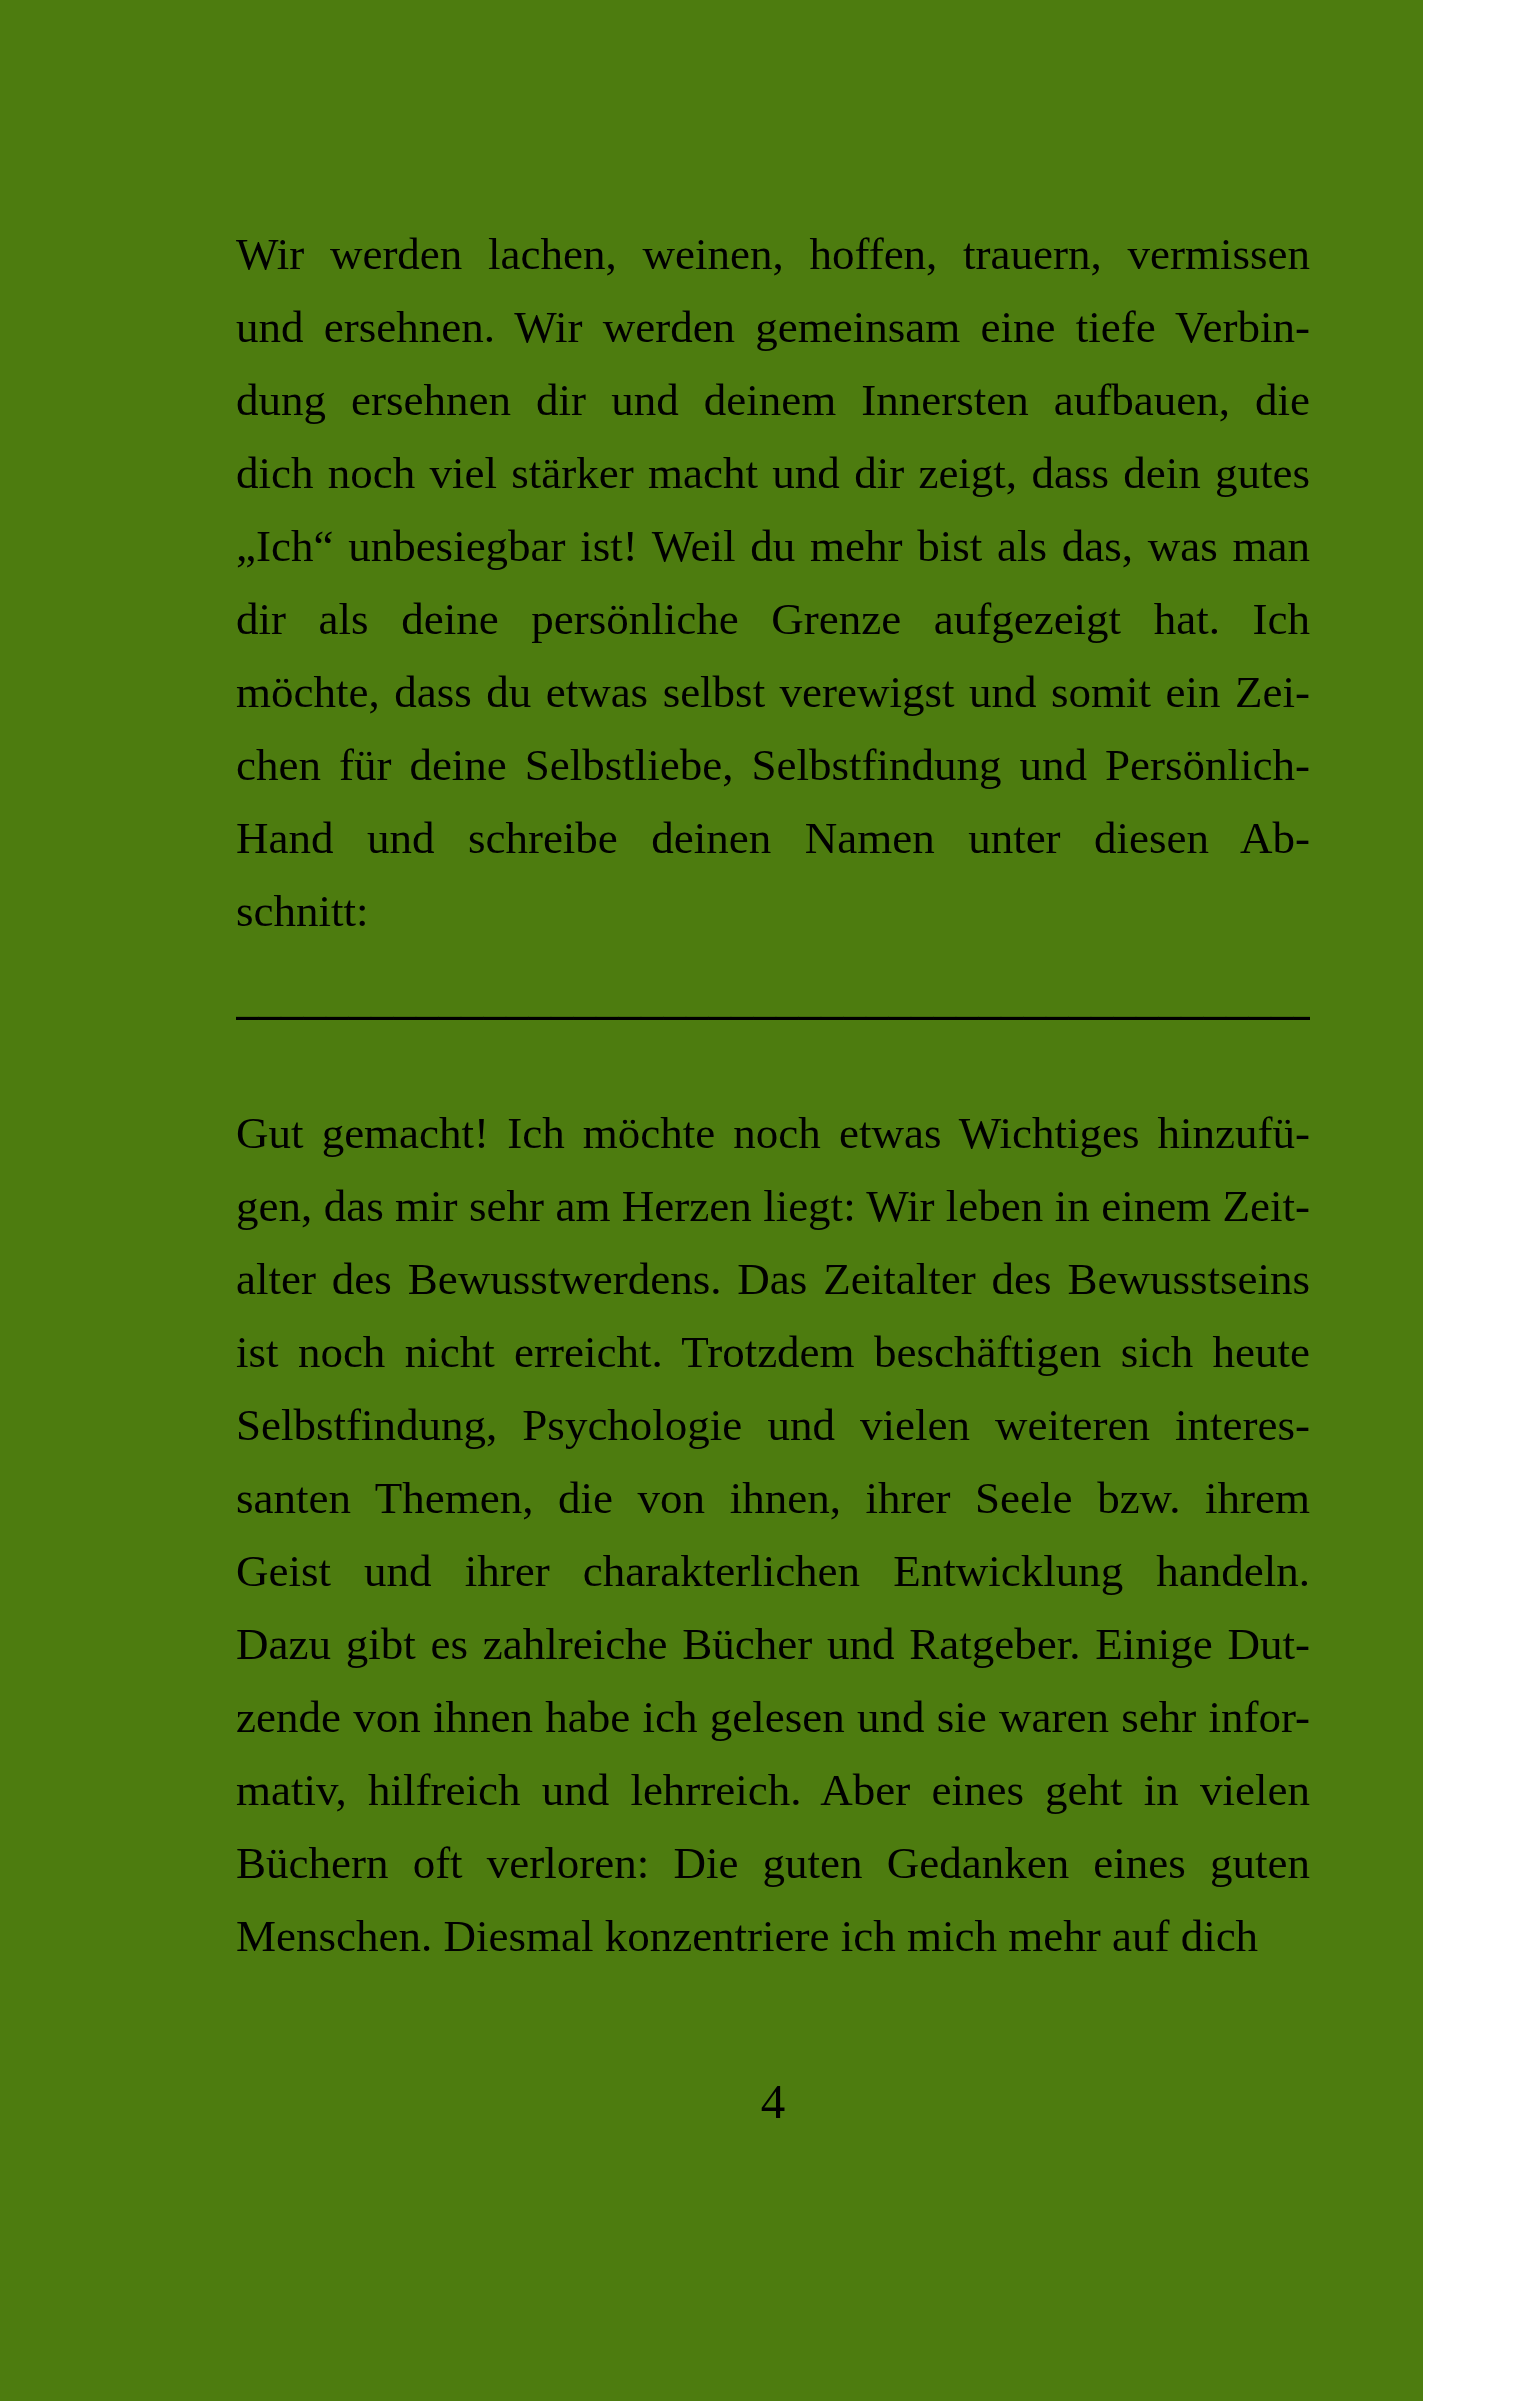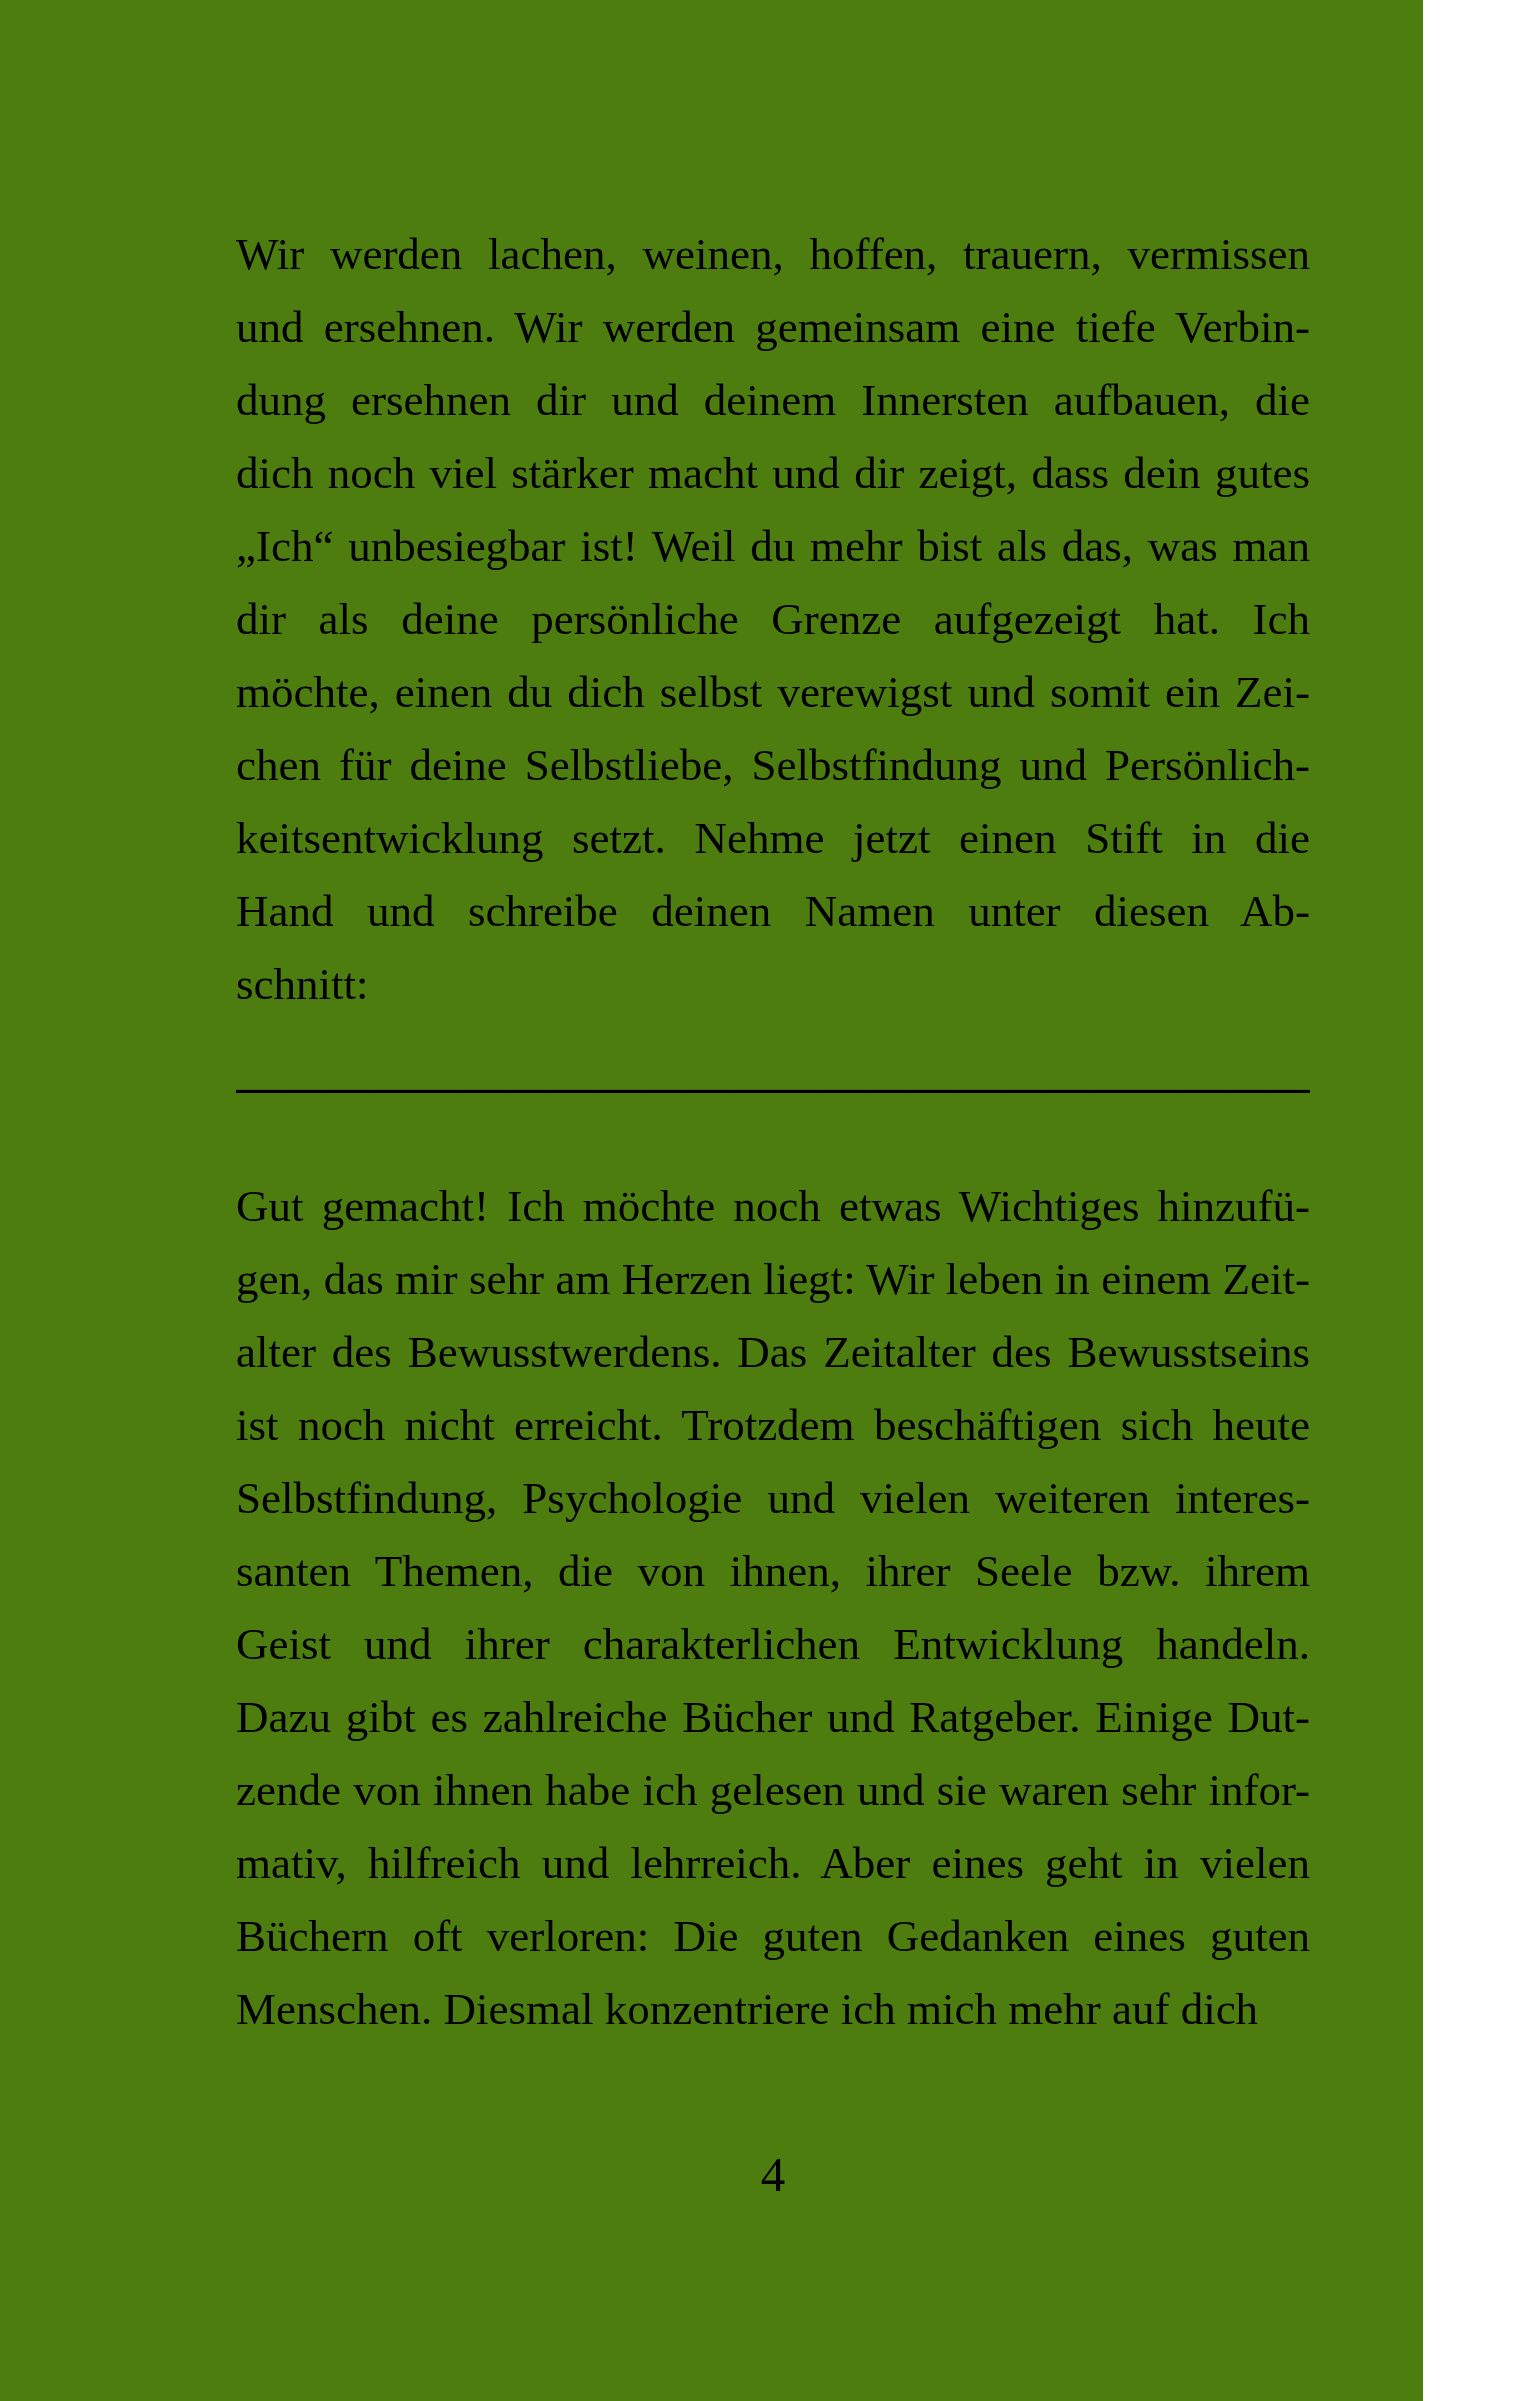--- a/index.html
+++ b/index.html
@@ -65,23 +65,22 @@
   <div class="text-block">
 
     <div class="paragraph paragraph-1">
 
     <div class="line">Wir werden lachen, weinen, hoffen, trauern, vermissen</div>
         <div class="line">und ersehnen. Wir werden gemeinsam eine tiefe Verbin-</div>
         <div class="line">dung ersehnen dir und deinem Innersten aufbauen, die</div>
         <div class="line">dich noch viel stärker macht und dir zeigt, dass dein gutes</div>
         <div class="line">„Ich“ unbesiegbar ist! Weil du mehr bist als das, was man</div>
         <div class="line">dir als deine persönliche Grenze aufgezeigt hat. Ich</div>
-        <div class="line">möchte, einen du dich selbst verewigst und somit ein Zei-</div>
+        <div class="line">möchte, dass du etwas selbst verewigst und somit ein Zei-</div>
         <div class="line">chen für deine Selbstliebe, Selbstfindung und Persönlich-</div>
-        <div class="line">keitsentwicklung setzt. Nehme jetzt einen Stift in die</div>
         <div class="line">Hand und schreibe deinen Namen unter diesen Ab-</div>
         <div class="line last-line">schnitt:</div>
       </div>
 
     <div class="signature-line">____________________________________________________</div>
 
     <div class="paragraph paragraph-2">
 
     <div class="line">Gut gemacht! Ich möchte noch etwas Wichtiges hinzufü-</div>
         <div class="line">gen, das mir sehr am Herzen liegt: Wir leben in einem Zeit-</div>

